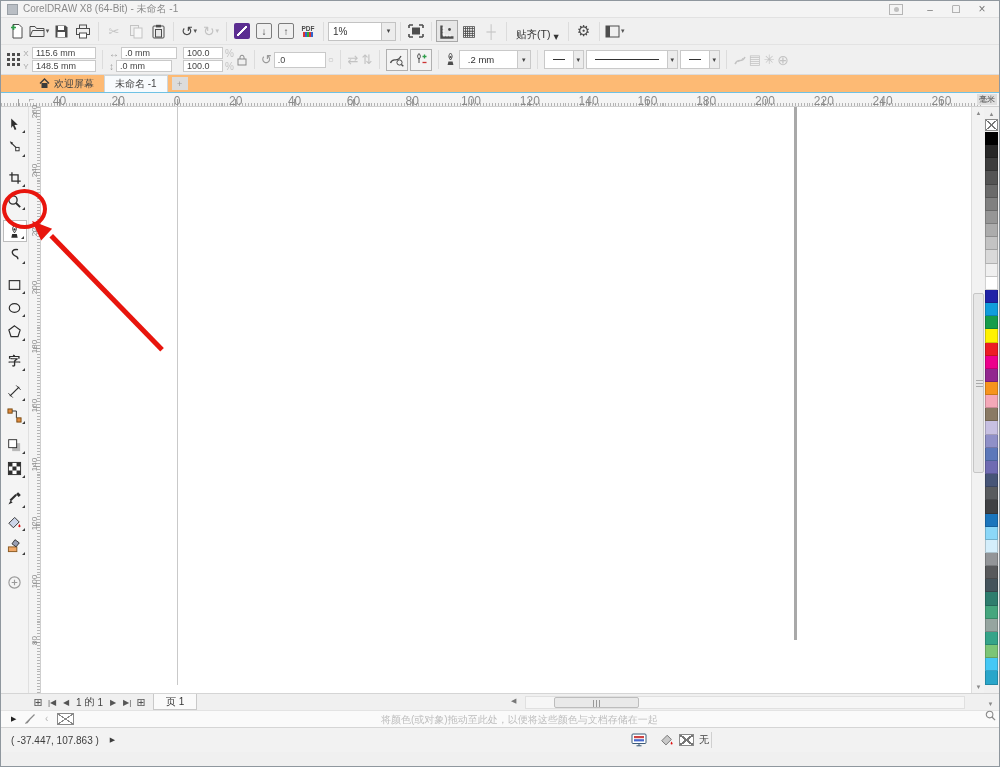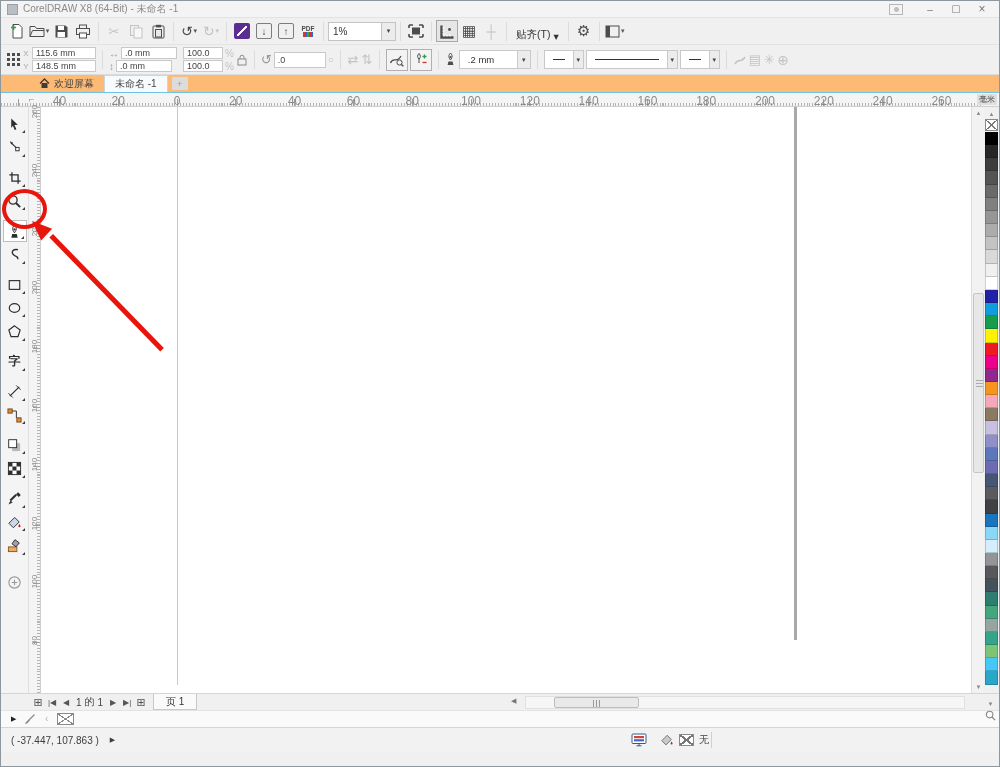--- a/index.html
+++ b/index.html
@@ -645,20 +645,21 @@
 
   <div class="docpal">
     <span class="dp-fly">▶</span>
     <span class="dp-pen">
       <svg width="11" height="11" viewBox="0 0 11 11">
           <path d="M9.5 1.5 L6 5 M6 5 L2 9 L1 10 L2.2 9.8 Z" stroke="#8a8a8a" fill="#8a8a8a" stroke-width="1.2"></path>
         </svg>
     </span>
     <span class="dp-back">‹</span>
     <div class="dp-swx"></div>
+    <span class="dp-hint">将颜色(或对象)拖动至此处，以便将这些颜色与文档存储在一起</span>
   </div>
 
   <div class="corner-tools">
     <span style="font-size:6px">▼</span>
     <svg width="11" height="11" viewBox="0 0 12 12">
         <circle cx="5" cy="5" r="3.6" fill="none" stroke="#8a8a8a" stroke-width="1.2"></circle>
         <line x1="7.6" y1="7.6" x2="11" y2="11" stroke="#8a8a8a" stroke-width="1.4"></line>
       </svg>
     <span style="font-size:9px">»</span>
   </div>

